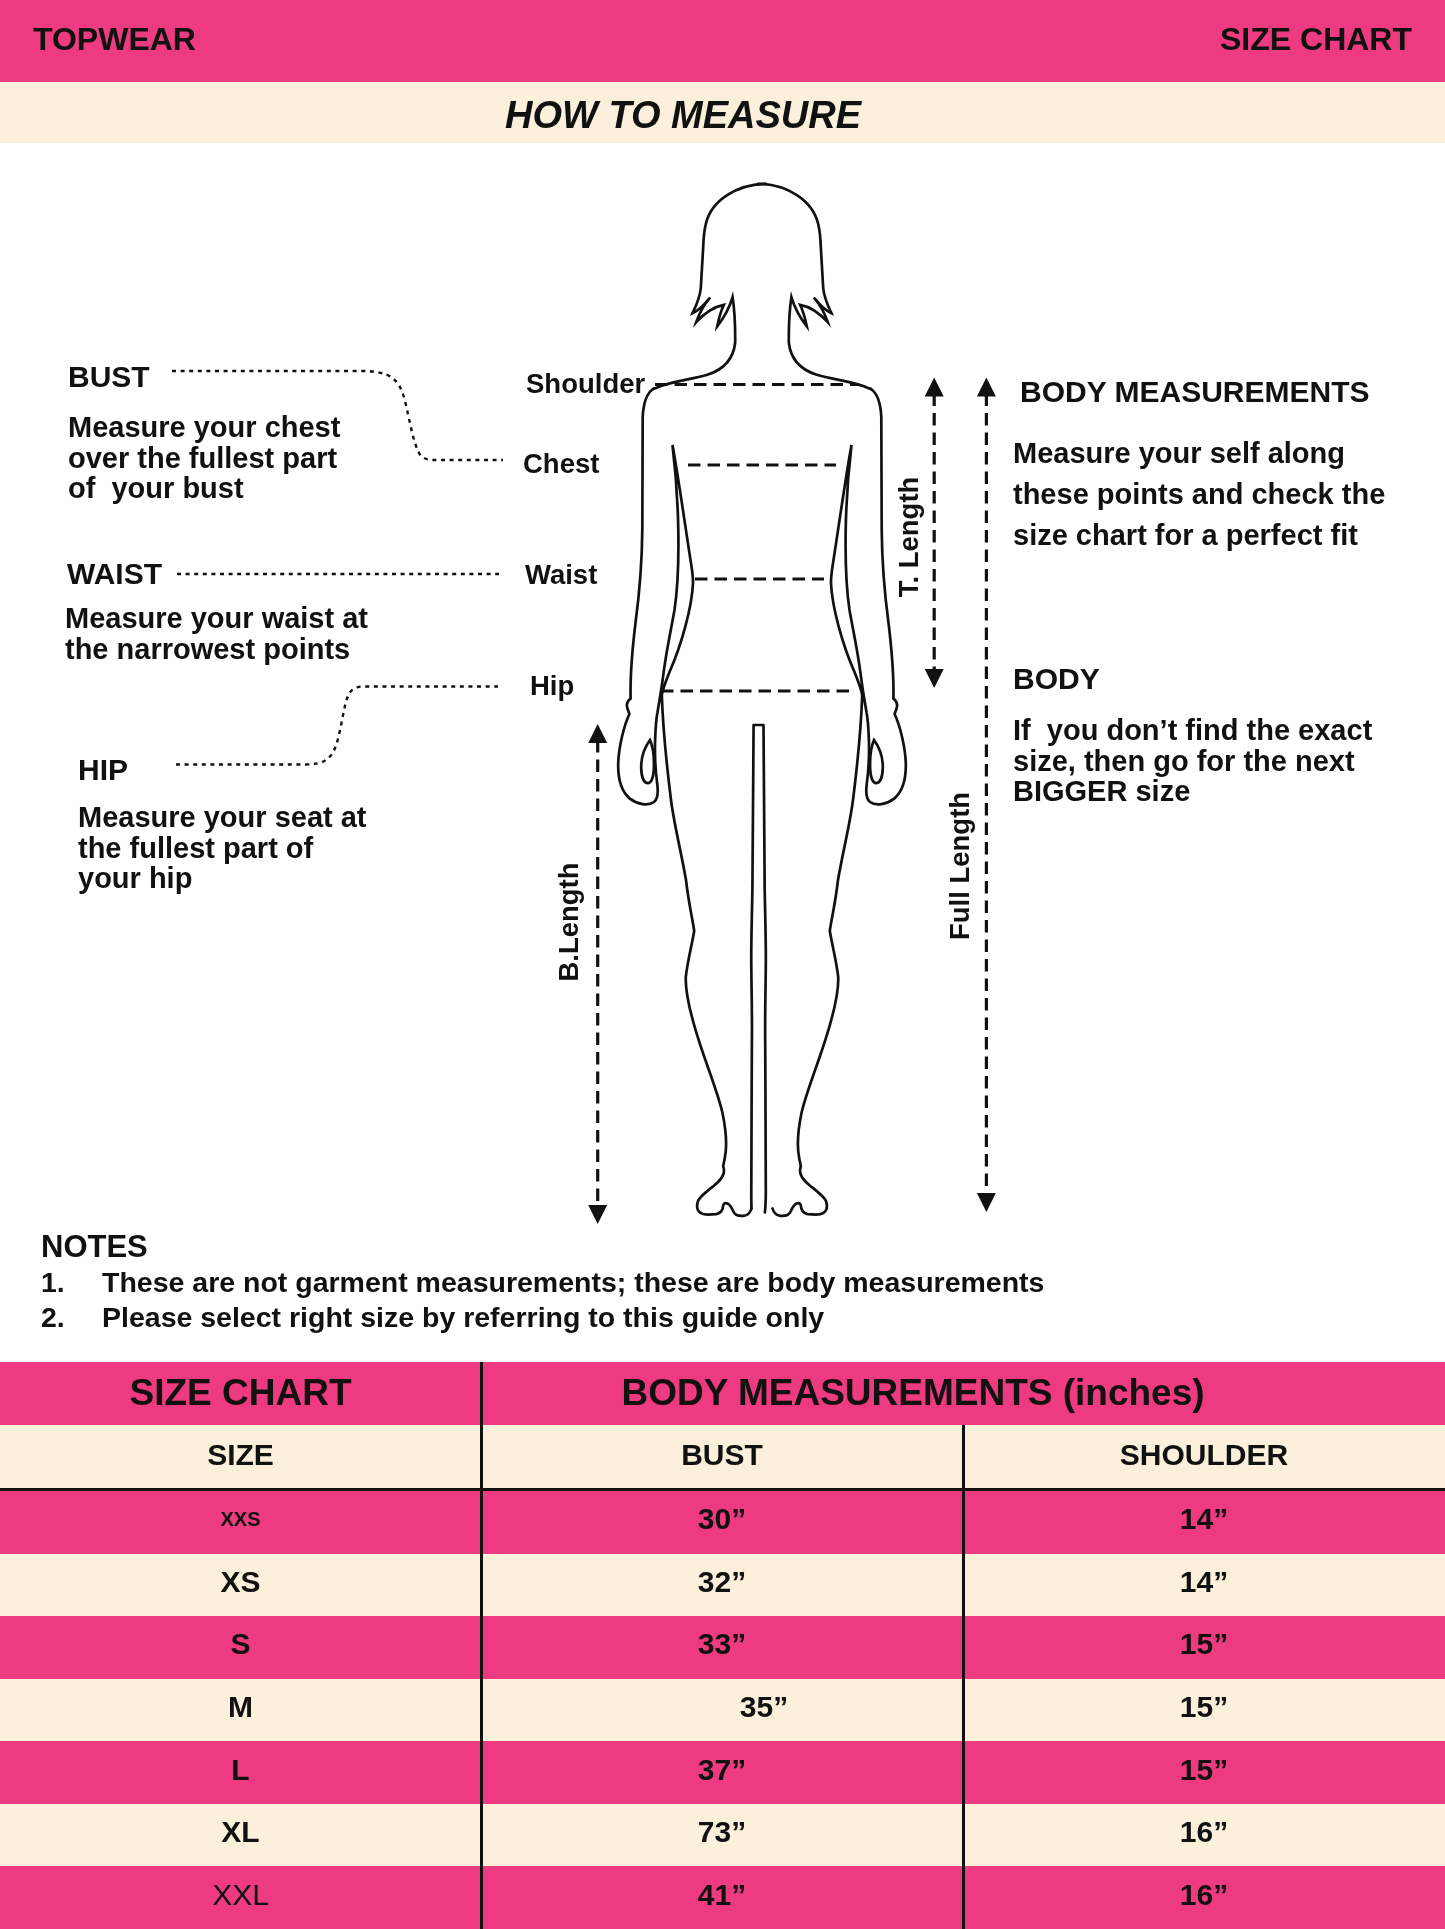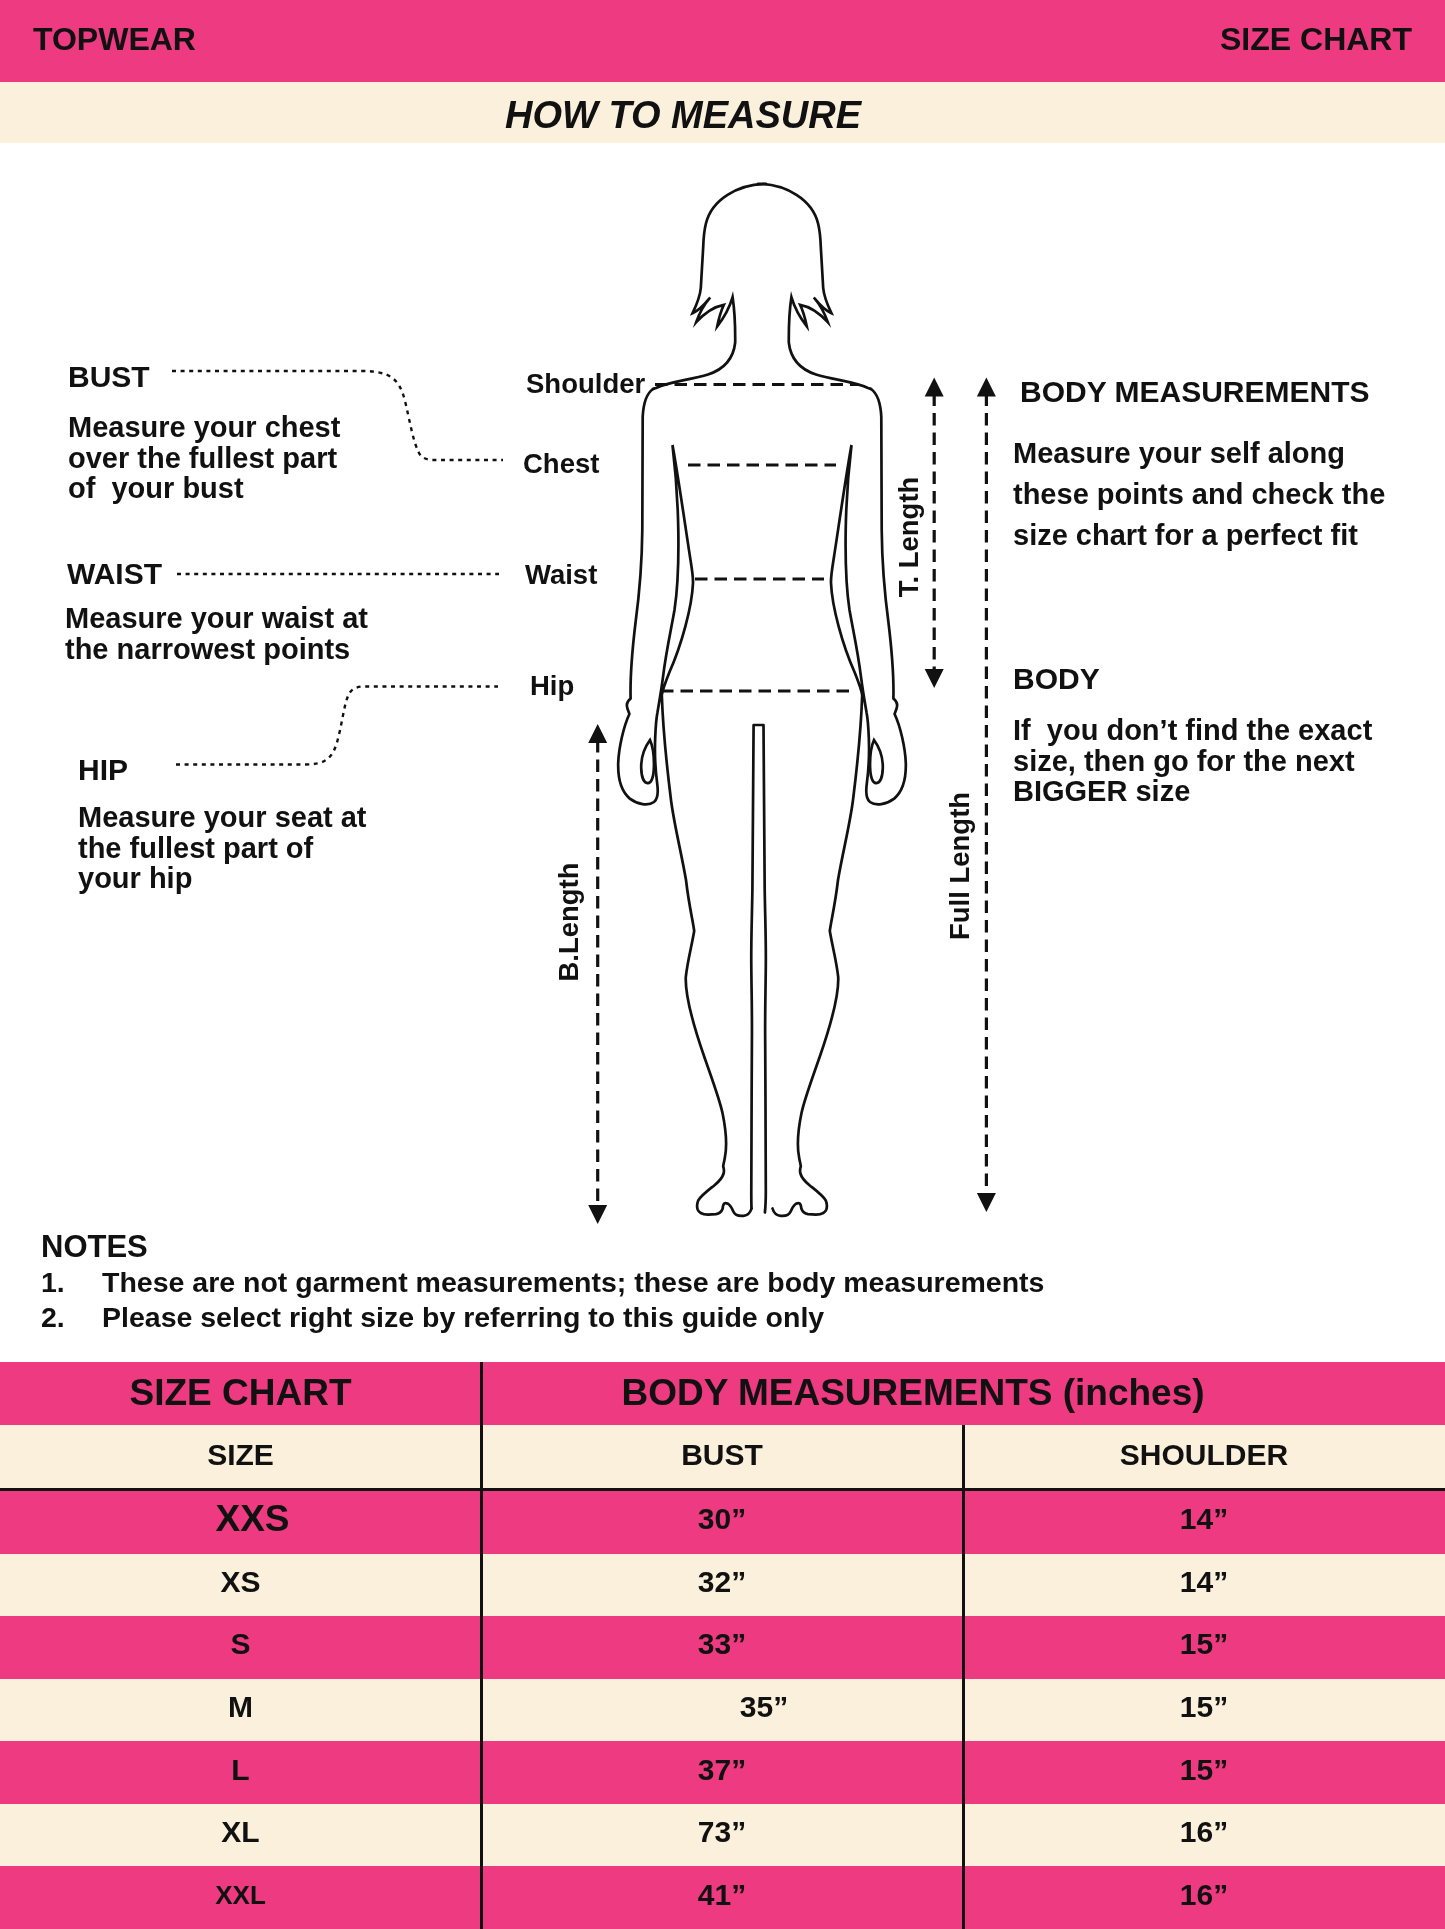--- a/index.html
+++ b/index.html
@@ -70,33 +70,33 @@
 <div style="position:absolute;left:0;top:1741.3px;width:1445px;height:62.57px;background:#ee3a80;"></div>
 <div style="position:absolute;left:0;top:1803.9px;width:1445px;height:62.57px;background:#faf0db;"></div>
 <div style="position:absolute;left:0;top:1866.4px;width:1445px;height:62.57px;background:#ee3a80;"></div>
 <div style="position:absolute;left:480px;top:1362px;width:3.4px;height:567px;background:#111;"></div>
 <div style="position:absolute;left:962px;top:1425px;width:3.4px;height:504px;background:#111;"></div>
 <div style="position:absolute;left:240.5px;top:1392.5px;transform:translate(-50%,-50%);font-size:37px;font-weight:bold;white-space:nowrap;">SIZE CHART</div>
 <div style="position:absolute;left:913px;top:1392.5px;transform:translate(-50%,-50%);font-size:37px;font-weight:bold;white-space:nowrap;">BODY MEASUREMENTS (inches)</div>
 <div style="position:absolute;left:240.5px;top:1454.5px;transform:translate(-50%,-50%);font-size:30px;font-weight:bold;white-space:nowrap;">SIZE</div>
 <div style="position:absolute;left:722px;top:1454.5px;transform:translate(-50%,-50%);font-size:30px;font-weight:bold;white-space:nowrap;">BUST</div>
 <div style="position:absolute;left:1204px;top:1454.5px;transform:translate(-50%,-50%);font-size:30px;font-weight:bold;white-space:nowrap;">SHOULDER</div>
-<div style="position:absolute;left:240.5px;top:1519.2857142857142px;transform:translate(-50%,-50%);font-size:37px;font-weight:bold;white-space:nowrap;margin-left:12px;">XXS</div>
+<div style="position:absolute;left:240.5px;top:1519.2857142857142px;transform:translate(-50%,-50%);font-size:20px;font-weight:bold;white-space:nowrap;">XXS</div>
 <div style="position:absolute;left:722px;top:1519.2857142857142px;transform:translate(-50%,-50%);font-size:30px;font-weight:bold;white-space:nowrap;">30”</div>
 <div style="position:absolute;left:1204px;top:1519.2857142857142px;transform:translate(-50%,-50%);font-size:30px;font-weight:bold;white-space:nowrap;">14”</div>
 <div style="position:absolute;left:240.5px;top:1581.857142857143px;transform:translate(-50%,-50%);font-size:30px;font-weight:bold;white-space:nowrap;">XS</div>
 <div style="position:absolute;left:722px;top:1581.857142857143px;transform:translate(-50%,-50%);font-size:30px;font-weight:bold;white-space:nowrap;">32”</div>
 <div style="position:absolute;left:1204px;top:1581.857142857143px;transform:translate(-50%,-50%);font-size:30px;font-weight:bold;white-space:nowrap;">14”</div>
 <div style="position:absolute;left:240.5px;top:1644.4285714285716px;transform:translate(-50%,-50%);font-size:30px;font-weight:bold;white-space:nowrap;">S</div>
 <div style="position:absolute;left:722px;top:1644.4285714285716px;transform:translate(-50%,-50%);font-size:30px;font-weight:bold;white-space:nowrap;">33”</div>
 <div style="position:absolute;left:1204px;top:1644.4285714285716px;transform:translate(-50%,-50%);font-size:30px;font-weight:bold;white-space:nowrap;">15”</div>
 <div style="position:absolute;left:240.5px;top:1707.0000000000002px;transform:translate(-50%,-50%);font-size:30px;font-weight:bold;white-space:nowrap;">M</div>
 <div style="position:absolute;left:722px;top:1707.0000000000002px;transform:translate(-50%,-50%);font-size:30px;font-weight:bold;white-space:nowrap;margin-left:42px;">35”</div>
 <div style="position:absolute;left:1204px;top:1707.0000000000002px;transform:translate(-50%,-50%);font-size:30px;font-weight:bold;white-space:nowrap;">15”</div>
 <div style="position:absolute;left:240.5px;top:1769.571428571429px;transform:translate(-50%,-50%);font-size:30px;font-weight:bold;white-space:nowrap;">L</div>
 <div style="position:absolute;left:722px;top:1769.571428571429px;transform:translate(-50%,-50%);font-size:30px;font-weight:bold;white-space:nowrap;">37”</div>
 <div style="position:absolute;left:1204px;top:1769.571428571429px;transform:translate(-50%,-50%);font-size:30px;font-weight:bold;white-space:nowrap;">15”</div>
 <div style="position:absolute;left:240.5px;top:1832.1428571428576px;transform:translate(-50%,-50%);font-size:30px;font-weight:bold;white-space:nowrap;">XL</div>
 <div style="position:absolute;left:722px;top:1832.1428571428576px;transform:translate(-50%,-50%);font-size:30px;font-weight:bold;white-space:nowrap;">73”</div>
 <div style="position:absolute;left:1204px;top:1832.1428571428576px;transform:translate(-50%,-50%);font-size:30px;font-weight:bold;white-space:nowrap;">16”</div>
-<div style="position:absolute;left:240.5px;top:1894.7142857142862px;transform:translate(-50%,-50%);font-size:26px;font-weight:bold;white-space:nowrap;">XXL</div>
+<div style="position:absolute;left:240.5px;top:1894.7142857142862px;transform:translate(-50%,-50%);font-size:30px;font-weight:normal;white-space:nowrap;">XXL</div>
 <div style="position:absolute;left:722px;top:1894.7142857142862px;transform:translate(-50%,-50%);font-size:30px;font-weight:bold;white-space:nowrap;">41”</div>
 <div style="position:absolute;left:1204px;top:1894.7142857142862px;transform:translate(-50%,-50%);font-size:30px;font-weight:bold;white-space:nowrap;">16”</div>
 
 </body></html>

